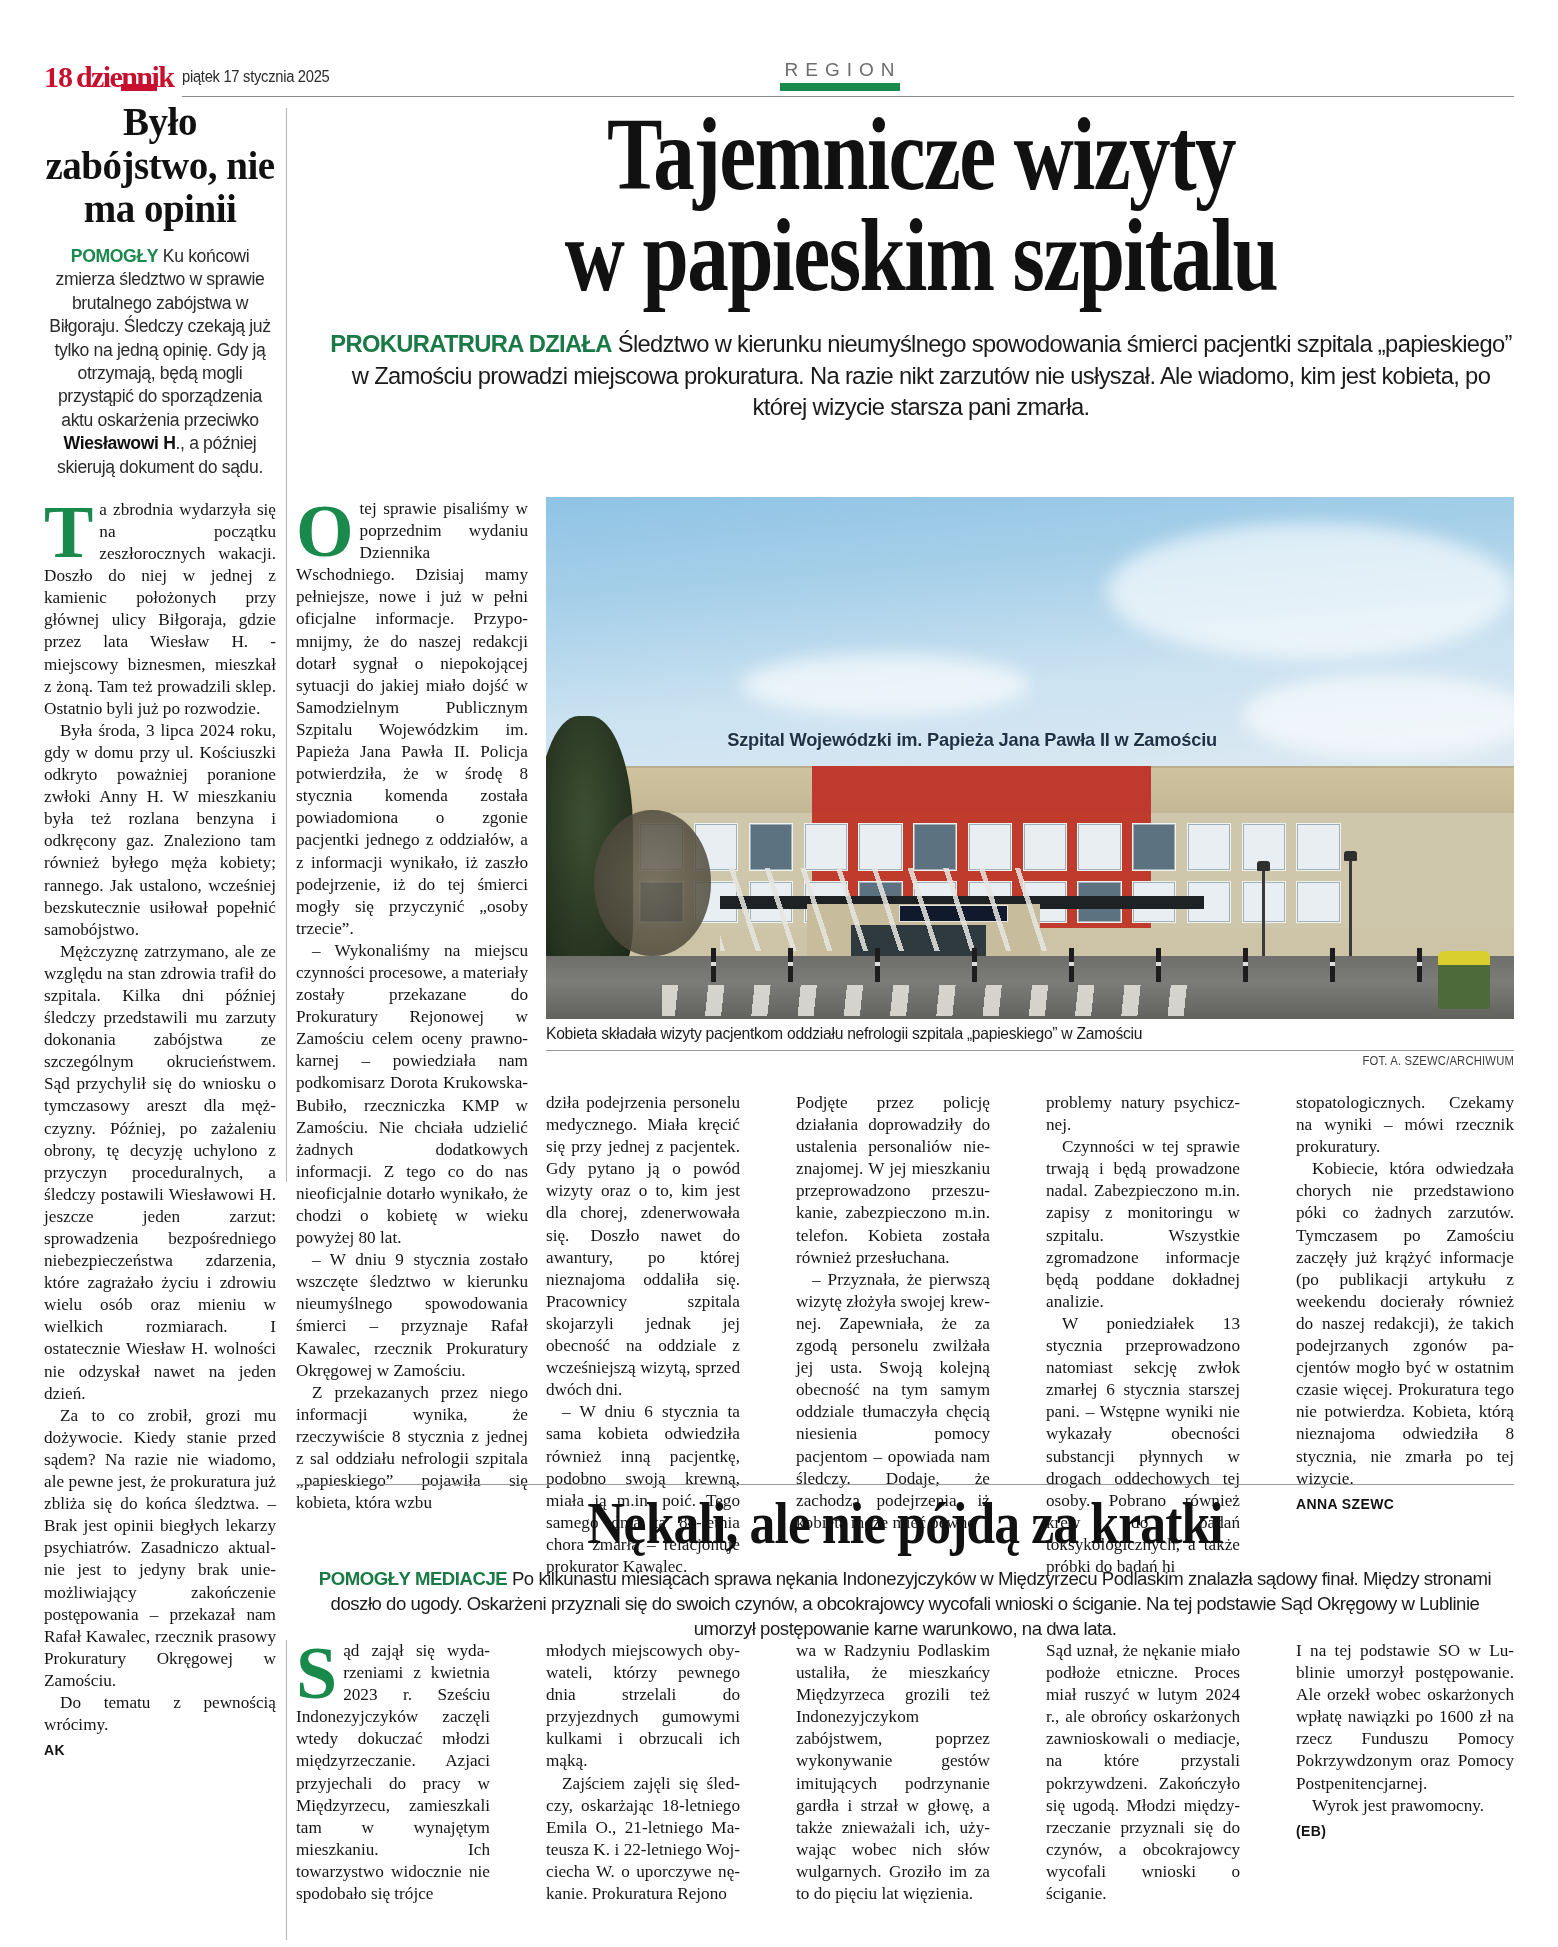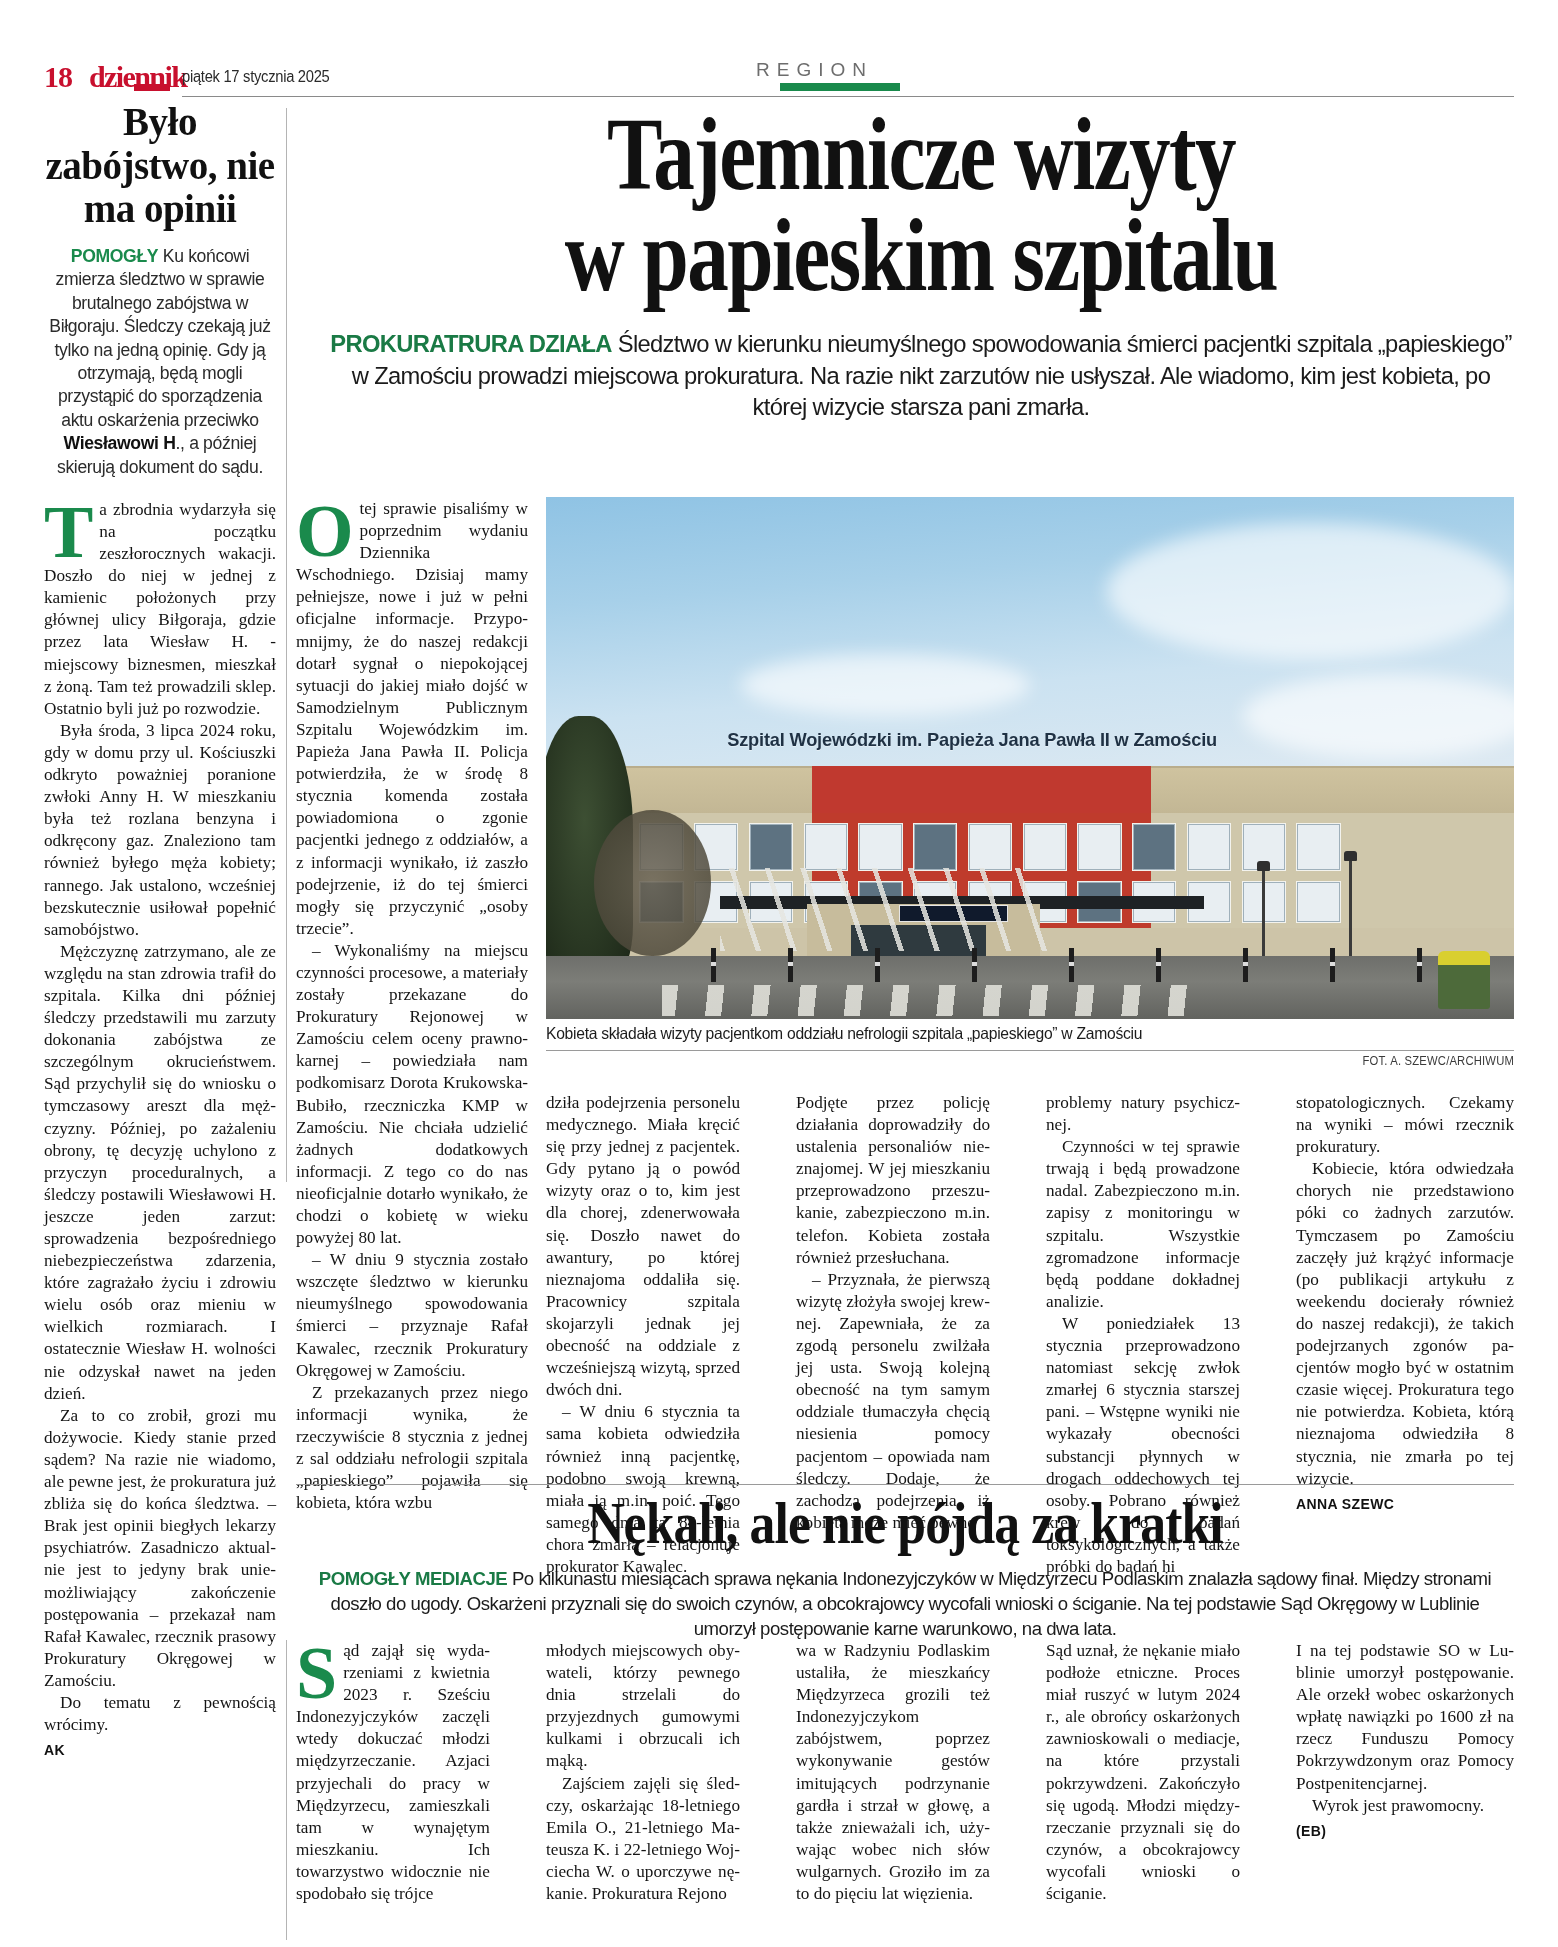--- a/index.html
+++ b/index.html
@@ -28,21 +28,21 @@
     position: absolute;
     left: 44px; top: 60px;
     width: 1470px;
     height: 40px;
   }
   .mh-left {
     position: absolute;
     left: 0; top: 2px;
     display: flex;
     align-items: center;
-    gap: 13px;
+    gap: 0px;
   }
   .mh-pagenum {
     font-family: "Liberation Serif", serif;
     font-weight: 700;
     font-size: 30px;
     color: #c8102e;
     letter-spacing: -1px;
     line-height: 1;
   }
   .mh-brand {
@@ -80,21 +80,21 @@
     top: 36px;
     width: 1332px;
     height: 1px;
     background: #8a8a8a;
   }
   .mh-section {
     position: absolute;
     left: 706px;
     top: 0px;
     width: 180px;
-    text-align: left;
+    text-align: center;
   }
   .mh-section-label {
     font-family: "Liberation Sans", sans-serif;
     font-size: 19px;
     letter-spacing: 7px;
     color: #6d6d6d;
     line-height: 1.1;
     padding-left: 6px;
   }
   .mh-section-bar {

